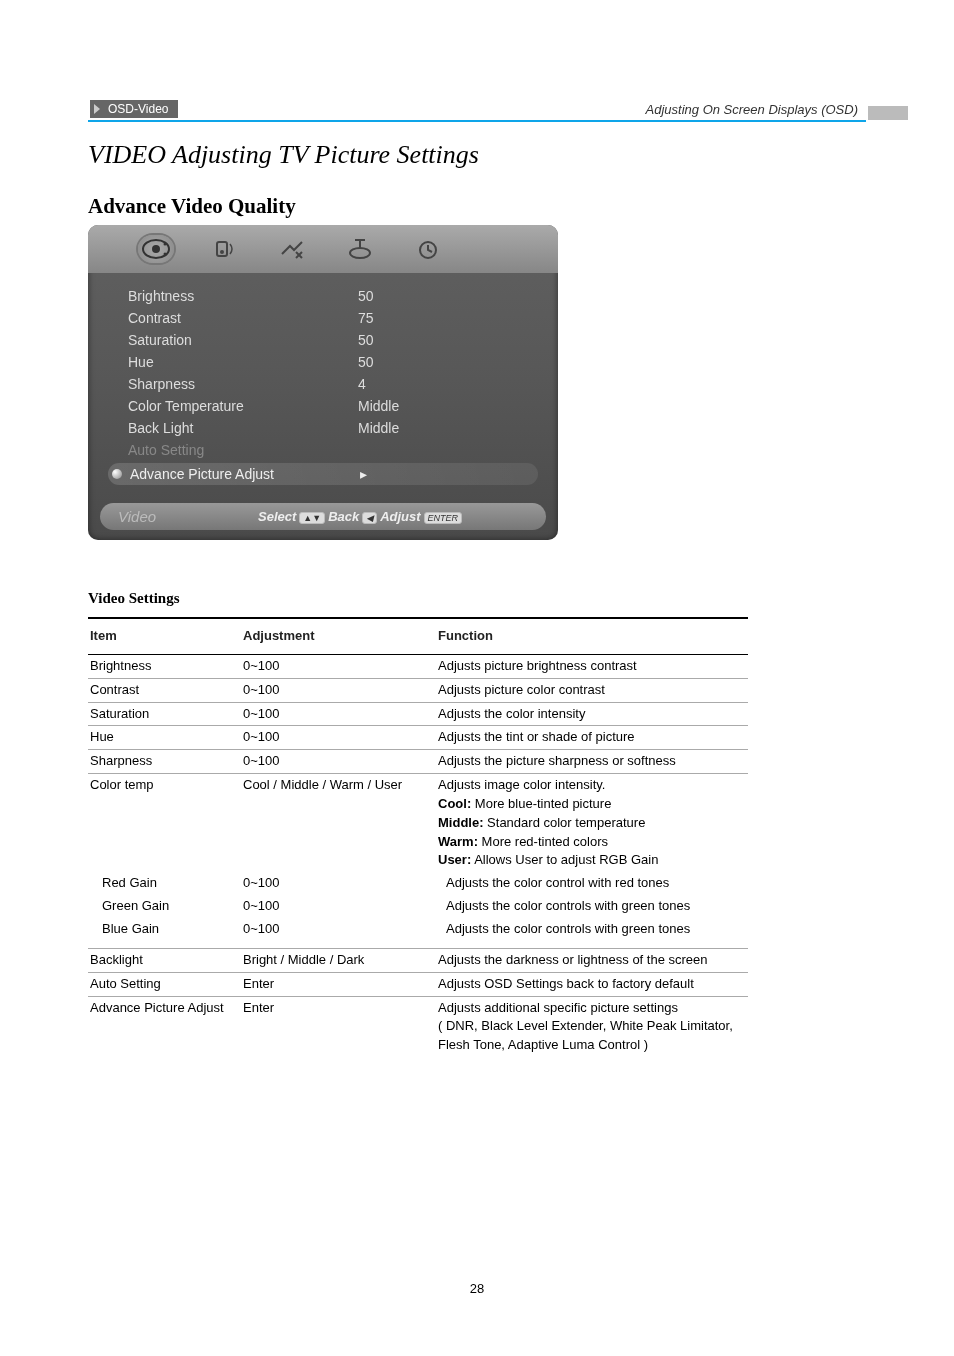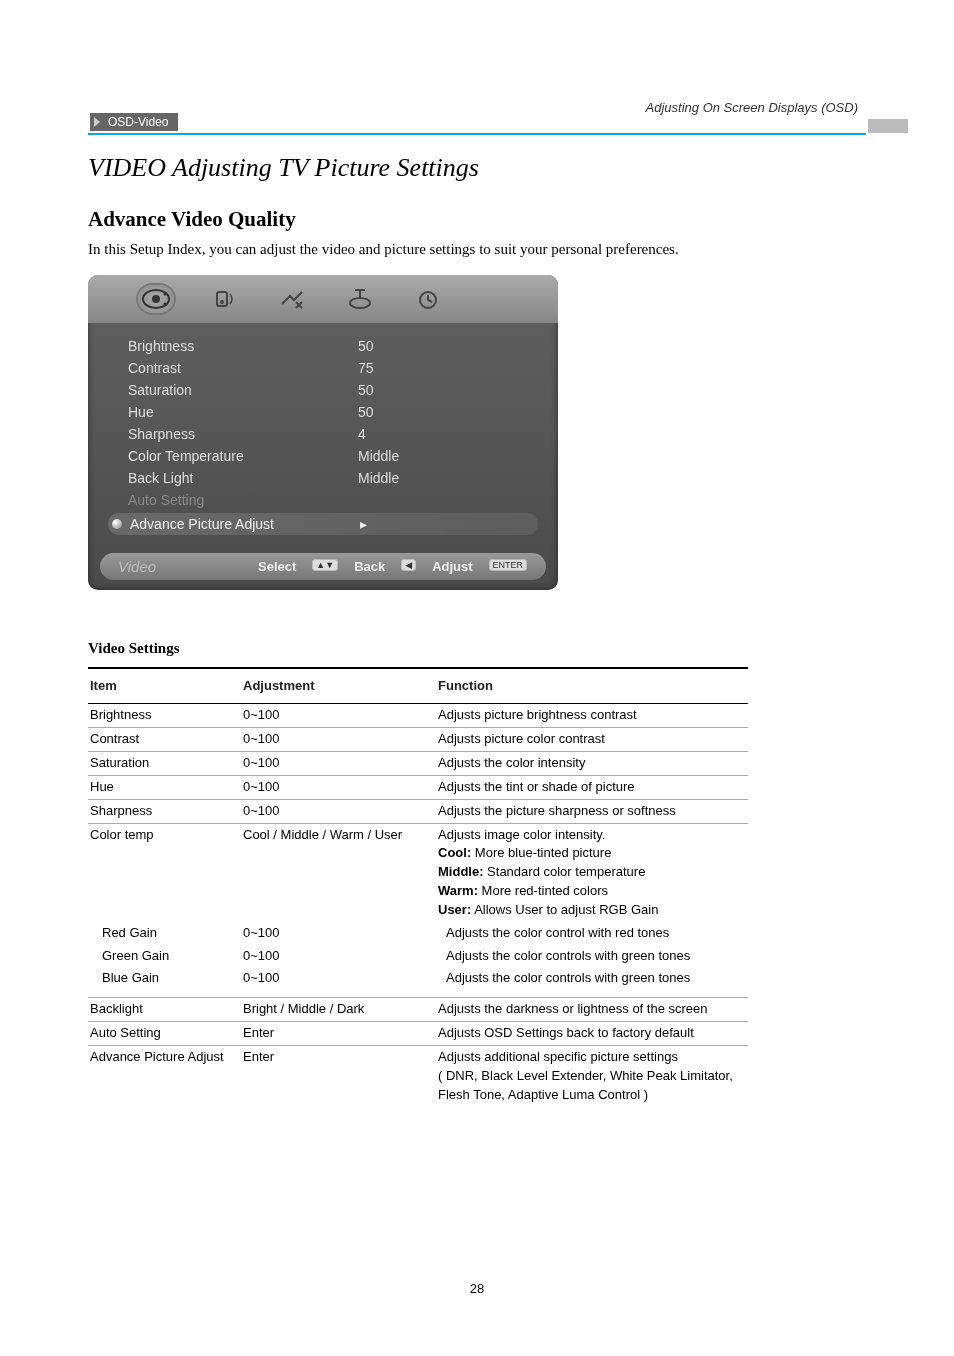--- a/index.html
+++ b/index.html
@@ -46,21 +46,21 @@
       width: 0;
       height: 0;
       border-top: 5px solid transparent;
       border-bottom: 5px solid transparent;
       border-left: 6px solid #ccc;
     }
     .header-right {
       font-style: italic;
       font-size: 13px;
       color: #333;
-      padding-bottom: 18px;
+      padding-bottom: 3px;
       padding-right: 8px;
     }
     .header-bar-right {
       position: absolute;
       right: -42px;
       bottom: 0;
       width: 40px;
       height: 14px;
       background: #bbb;
     }
@@ -154,21 +154,21 @@
       margin-left: 12px;
       margin-right: 12px;
       margin-bottom: 10px;
     }
     .osd-footer .section-label {
       color: #bbb;
       font-style: italic;
       font-size: 15px;
       width: 140px;
     }
-    .osd-footer .hints { display:flex; gap:16px; align-items:flex-start; font-weight:bold; }
+    .osd-footer .hints { display:flex; gap:3px; align-items:flex-end; font-weight:bold;font-style:italic; }
     .kbd {
       border: 1px solid #bbb;
       border-radius: 3px;
       font-size: 9px;
       padding: 0 3px;
       background: #ddd;
       color: #333;
       font-weight:normal;
     }
     
@@ -223,21 +223,20 @@
   <div class="header-row">
     <div class="osd-tag">OSD-Video</div>
     <div class="header-spacer"></div>
     <div class="header-right">Adjusting On Screen Displays (OSD)</div>
     <div class="header-bar-right"></div>
   </div>
 
   <h1 class="page-title">VIDEO Adjusting TV Picture Settings</h1>
 
   <h2 class="section-title">Advance Video Quality</h2>
-  <p class="section-desc">In this Setup Index, you can adjust the video and picture settings to suit your personal preferences.</p>
 
   <div class="osd">
     <div class="osd-icons">
       <span class="osd-icon active">
         <svg width="30" height="22" viewBox="0 0 30 22">
             <ellipse cx="15" cy="11" rx="13" ry="9" fill="none" stroke="#333" stroke-width="2"></ellipse>
             <circle cx="15" cy="11" r="4" fill="#333"></circle>
             <circle cx="24" cy="6" r="1.5" fill="#333"></circle>
             <circle cx="24" cy="16" r="1.5" fill="#333"></circle>
           </svg>

